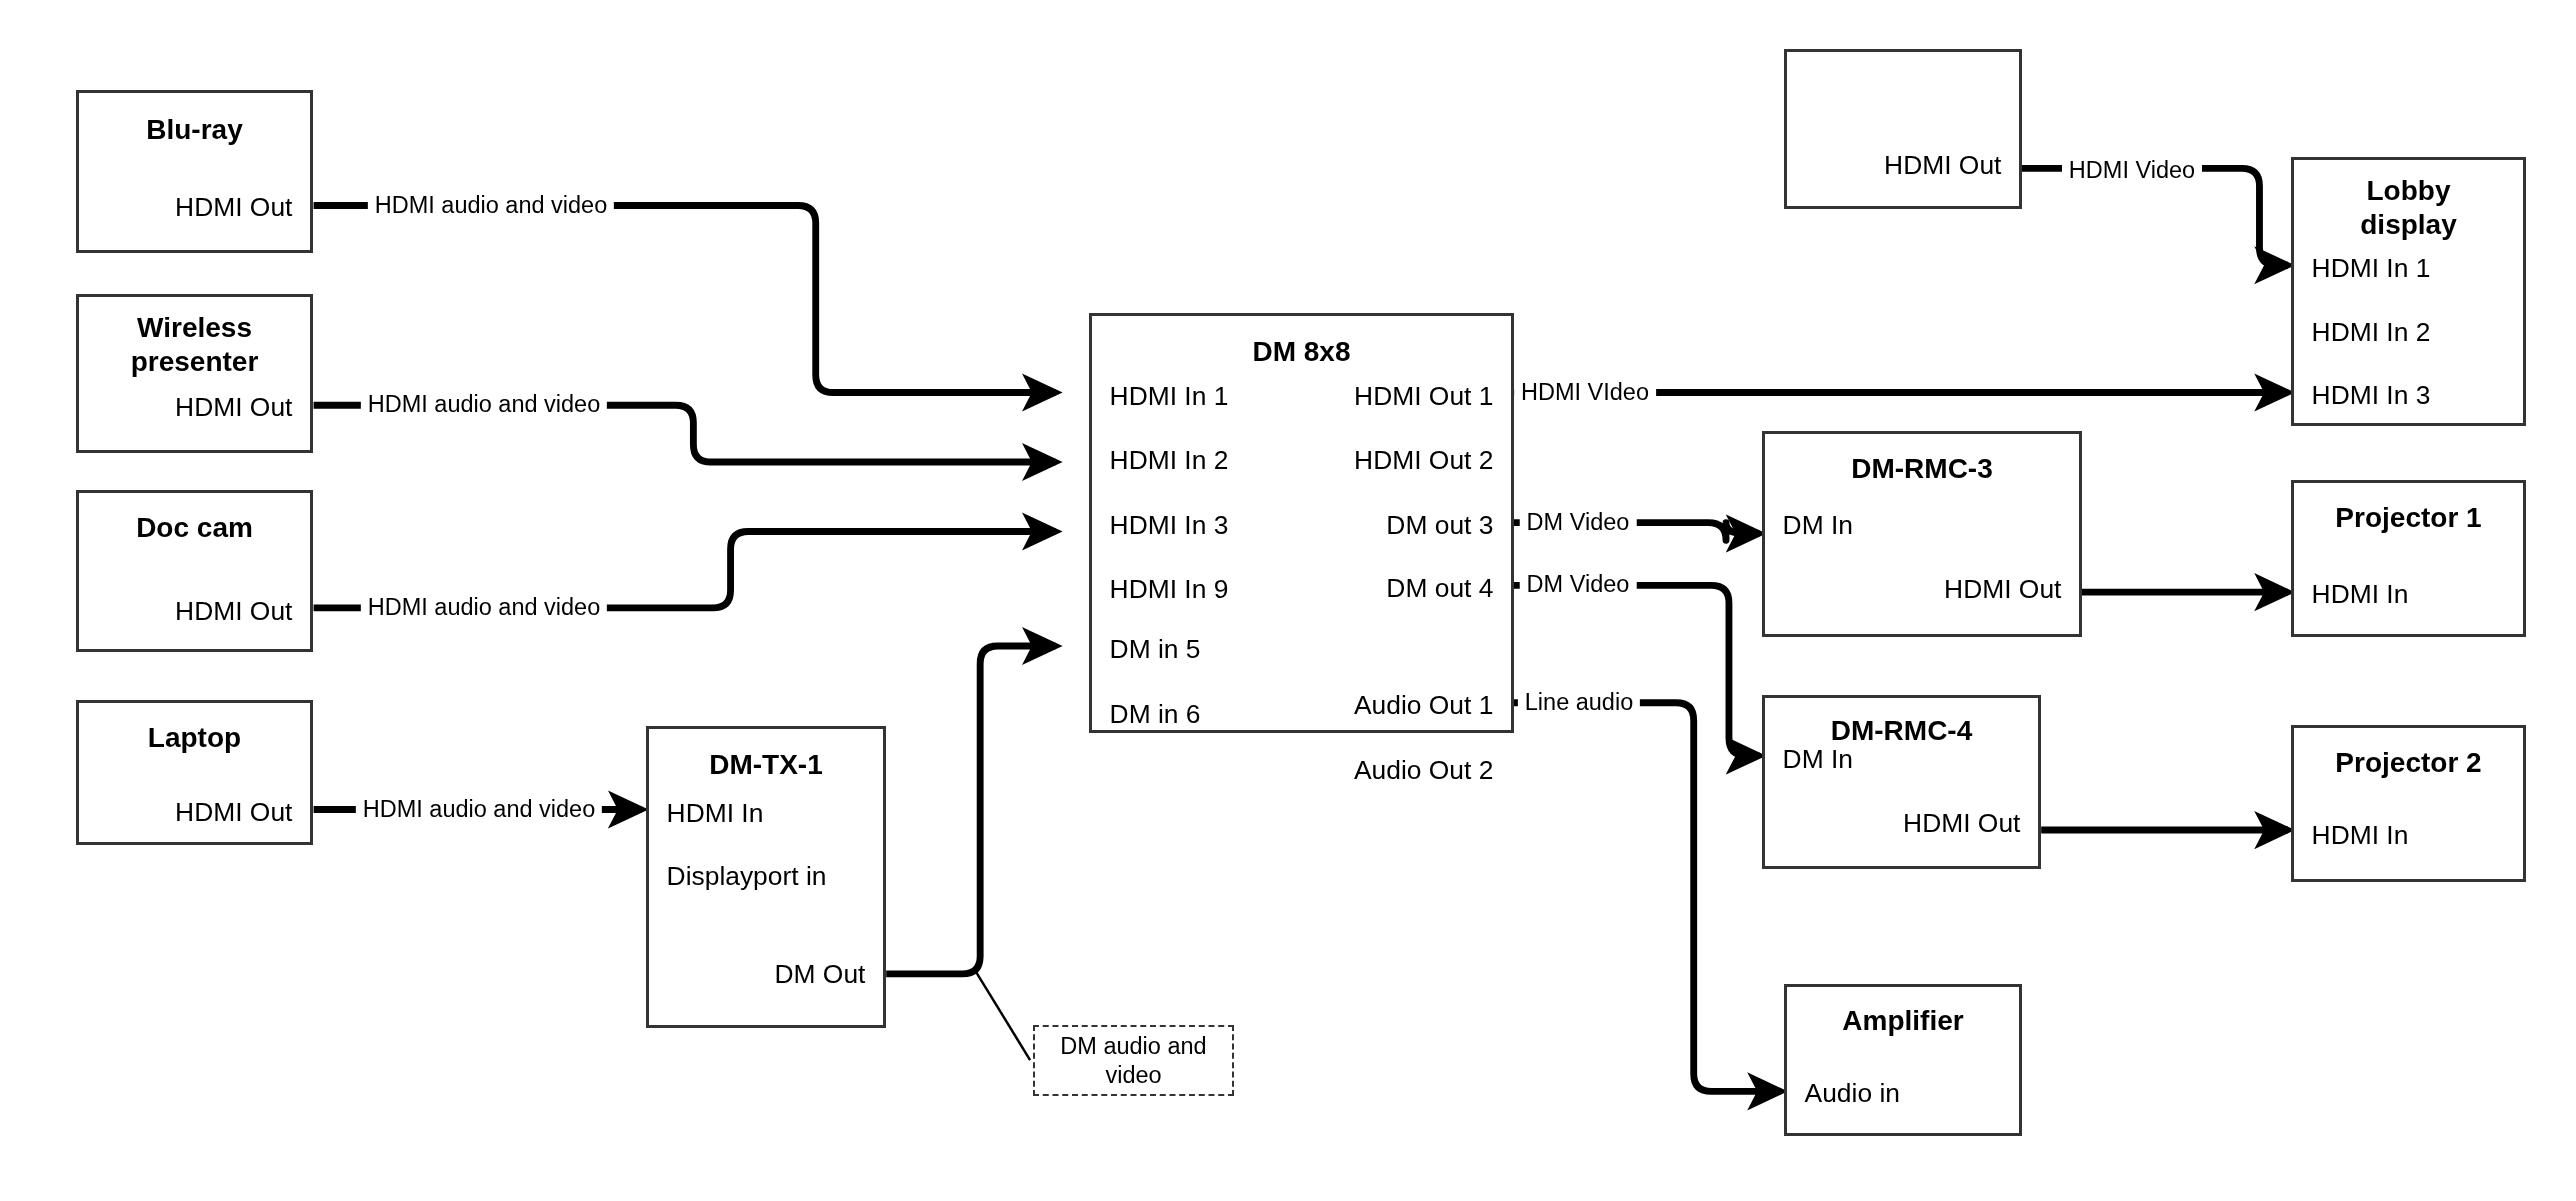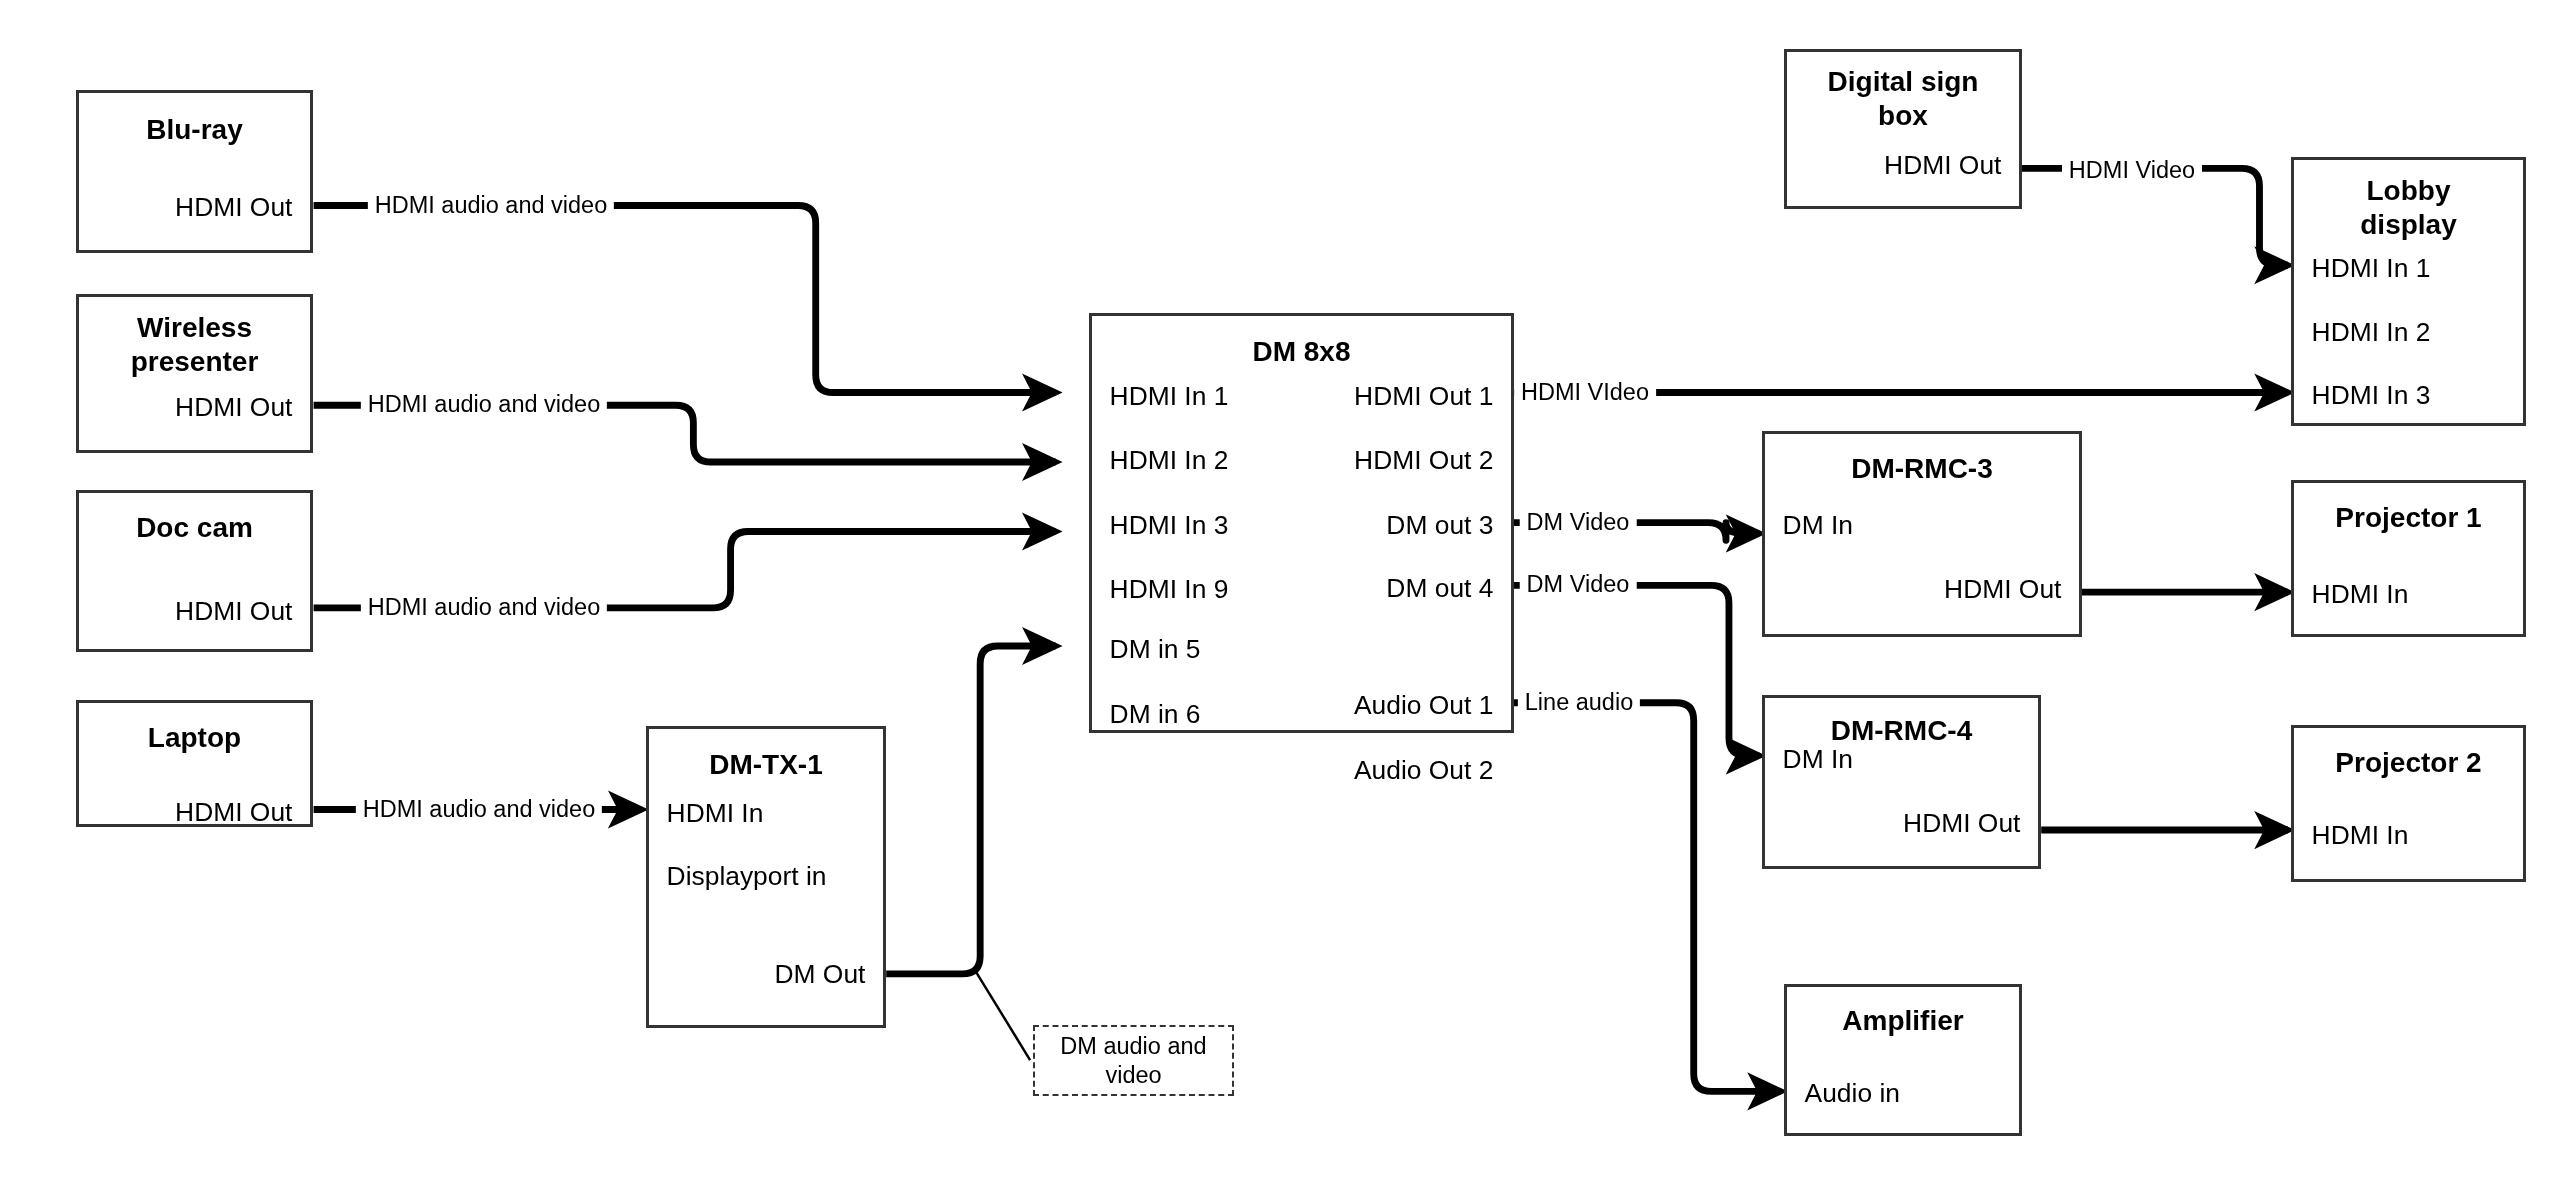--- a/index.html
+++ b/index.html
@@ -159,21 +159,21 @@
     <div class="box-title" style="top:13.7px;">Wireless
 presenter</div>
     <div class="port right" style="top:95px;">HDMI Out</div>
   </div>
 
   <div class="box" style="left:76px; top:490px; width:237px; height:162px;">
     <div class="box-title" style="top:17.6px;">Doc cam</div>
     <div class="port right" style="top:103px;">HDMI Out</div>
   </div>
 
-  <div class="box" style="left:76px; top:700px; width:237px; height:127px;">
+  <div class="box" style="left:76px; top:700px; width:237px; height:145px;">
     <div class="box-title" style="top:17.6px;">Laptop</div>
     <div class="port right" style="top:94px;">HDMI Out</div>
   </div>
 
   <div class="box" style="left:646px; top:726px; width:240px; height:302px;">
     <div class="box-title" style="top:19px;">DM-TX-1</div>
     <div class="port left" style="top:69px;">HDMI In</div>
     <div class="port left" style="top:132px;">Displayport in</div>
     <div class="port right" style="top:230px;">DM Out</div>
   </div>
@@ -190,22 +190,20 @@
 
     <div class="port right" style="top:65px;">HDMI Out 1</div>
     <div class="port right" style="top:129px;">HDMI Out 2</div>
     <div class="port right" style="top:194px;">DM out 3</div>
     <div class="port right" style="top:257px;">DM out 4</div>
     <div class="port right" style="top:374px;">Audio Out 1</div>
     <div class="port right" style="top:439px;">Audio Out 2</div>
   </div>
 
   <div class="box" style="left:1784px; top:49px; width:238px; height:160px;">
-    <div class="box-title" style="top:12.7px;">Digital sign
-box</div>
     <div class="port right" style="top:98px;">HDMI Out</div>
   </div>
 
   <div class="box" style="left:2291px; top:157px; width:235px; height:269px;">
     <div class="box-title" style="top:13.7px;">Lobby
 display</div>
     <div class="port left" style="top:93px;">HDMI In 1</div>
     <div class="port left" style="top:157px;">HDMI In 2</div>
     <div class="port left" style="top:220px;">HDMI In 3</div>
   </div>

